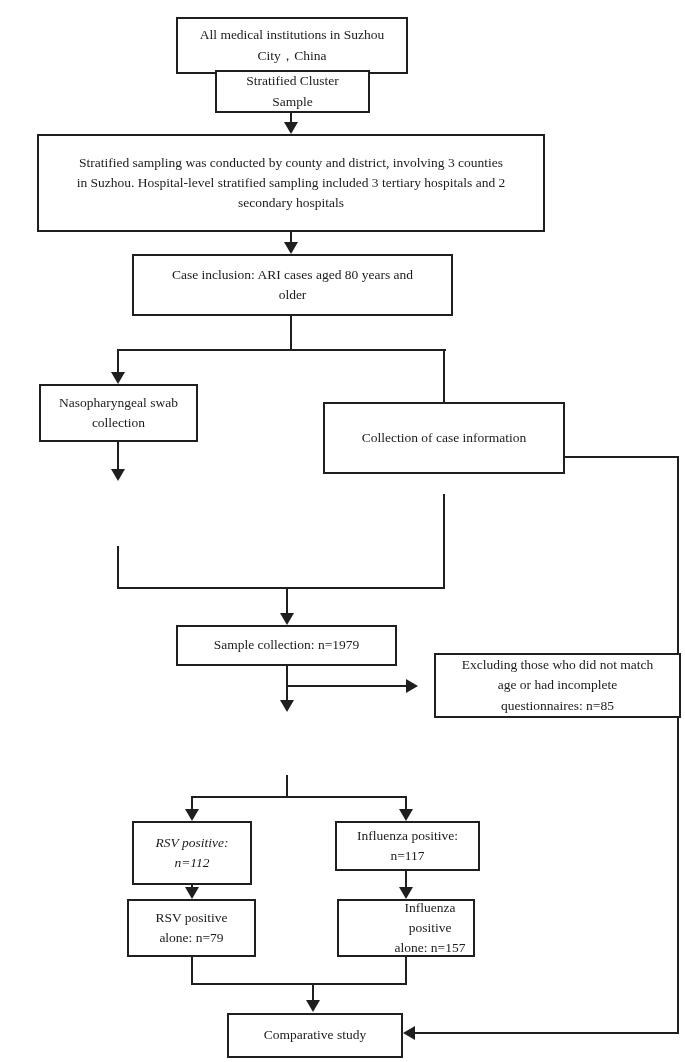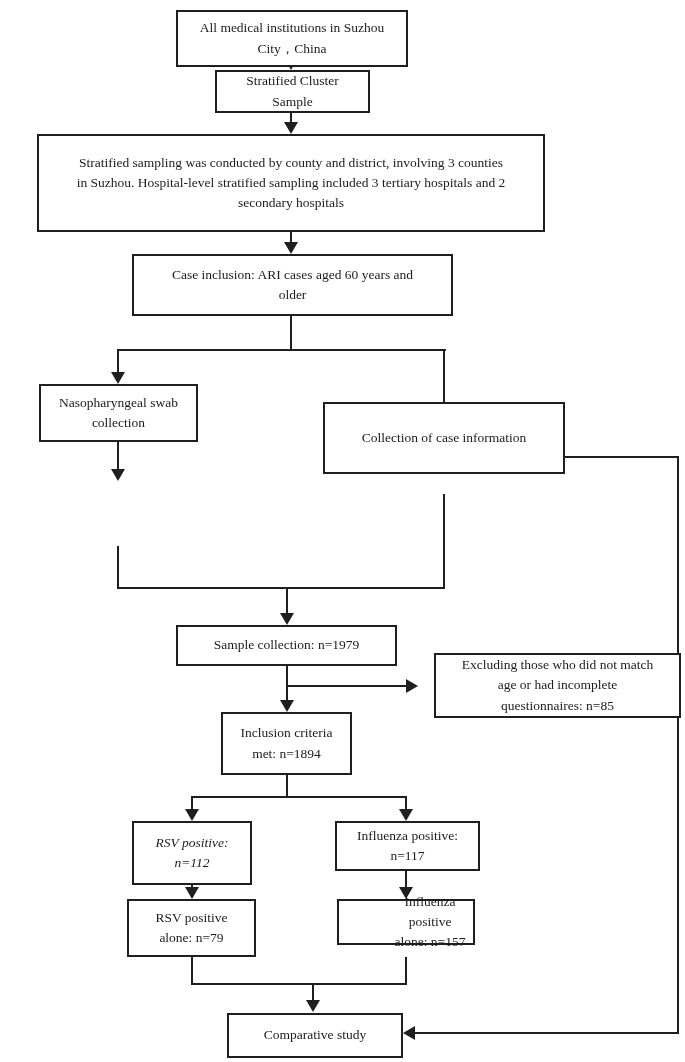--- a/index.html
+++ b/index.html
@@ -32,38 +32,38 @@
   .ah{position:absolute;width:0;height:0;z-index:1;}
   .ah.down{border-left:7px solid transparent;border-right:7px solid transparent;border-top:12px solid #1f1f1f;}
   .ah.right{border-top:7px solid transparent;border-bottom:7px solid transparent;border-left:12px solid #1f1f1f;}
   .ah.left{border-top:7px solid transparent;border-bottom:7px solid transparent;border-right:12px solid #1f1f1f;}
 </style>
 </head>
 <body>
 
 <div id="canvas">
 
-  <div class="box" style="left:176px;top:10px;width:232px;height:57px;align-items:center;">
+  <div class="box" style="left:176px;top:17px;width:232px;height:57px;align-items:center;">
     <span class="label">All medical institutions in Suzhou
 City，China</span>
   </div>
 
   <div class="box" style="left:215px;top:70px;width:155px;height:43px;">
     <span class="label">Stratified Cluster
 Sample</span>
   </div>
 
   <div class="box" style="left:37px;top:134px;width:508px;height:98px;">
     <span class="label">Stratified sampling was conducted by county and district, involving 3 counties
 in Suzhou. Hospital-level stratified sampling included 3 tertiary hospitals and 2
 secondary hospitals</span>
   </div>
 
   <div class="box" style="left:132px;top:254px;width:321px;height:62px;">
-    <span class="label">Case inclusion: ARI cases aged 60 years and
+    <span class="label">Case inclusion: ARI cases aged 80 years and
 older</span>
   </div>
 
   <div class="box" style="left:39px;top:384px;width:159px;height:58px;">
     <span class="label">Nasopharyngeal swab
 collection</span>
   </div>
 
 
   <div class="box" style="left:323px;top:402px;width:242px;height:72px;">
@@ -73,41 +73,37 @@
   <div class="box" style="left:176px;top:625px;width:221px;height:41px;">
     <span class="label">Sample collection: n=1979</span>
   </div>
 
   <div class="box" style="left:418px;top:653px;width:247px;height:65px;margin-left:16px;">
     <span class="label">Excluding those who did not match
 age or had incomplete
 questionnaires: n=85</span>
   </div>
 
-  <div class="box" style="left:221px;top:712px;width:131px;height:63px;">
-    <span class="label">Inclusion criteria
-met: n=1894</span>
-  </div>
 
   <div class="box" style="left:132px;top:821px;width:120px;height:64px;font-style:italic;">
     <span class="label">RSV positive:
 n=112</span>
   </div>
 
   <div class="box" style="left:335px;top:821px;width:145px;height:50px;">
     <span class="label">Influenza positive:
 n=117</span>
   </div>
 
   <div class="box" style="left:127px;top:899px;width:129px;height:58px;">
     <span class="label">RSV positive
 alone: n=79</span>
   </div>
 
-  <div class="box" style="left:337px;top:899px;width:138px;height:46px;padding-left:48px;">
+  <div class="box" style="left:337px;top:899px;width:138px;height:58px;padding-left:48px;">
     <span class="label">Influenza positive
 alone: n=157</span>
   </div>
 
   <div class="box" style="left:227px;top:1013px;width:176px;height:45px;">
     <span class="label">Comparative study</span>
   </div>
 
   <div class="vline" style="left:290px;top:47px;height:12px;"></div>
   <div class="ah down" style="left:284px;top:58px;"></div>

